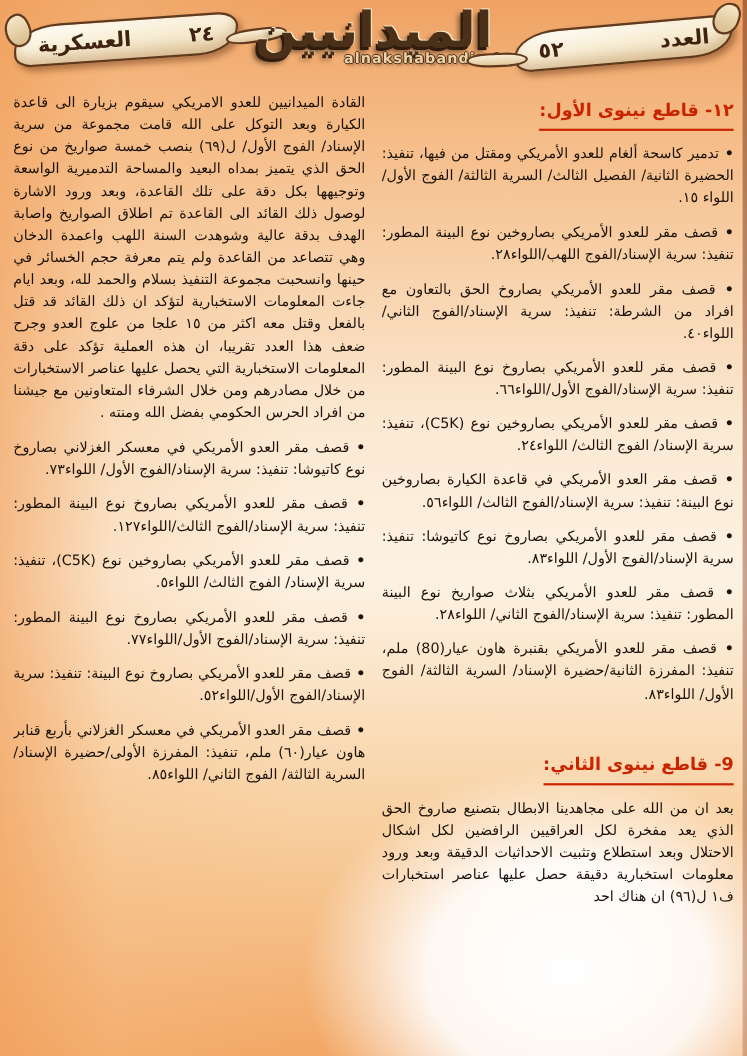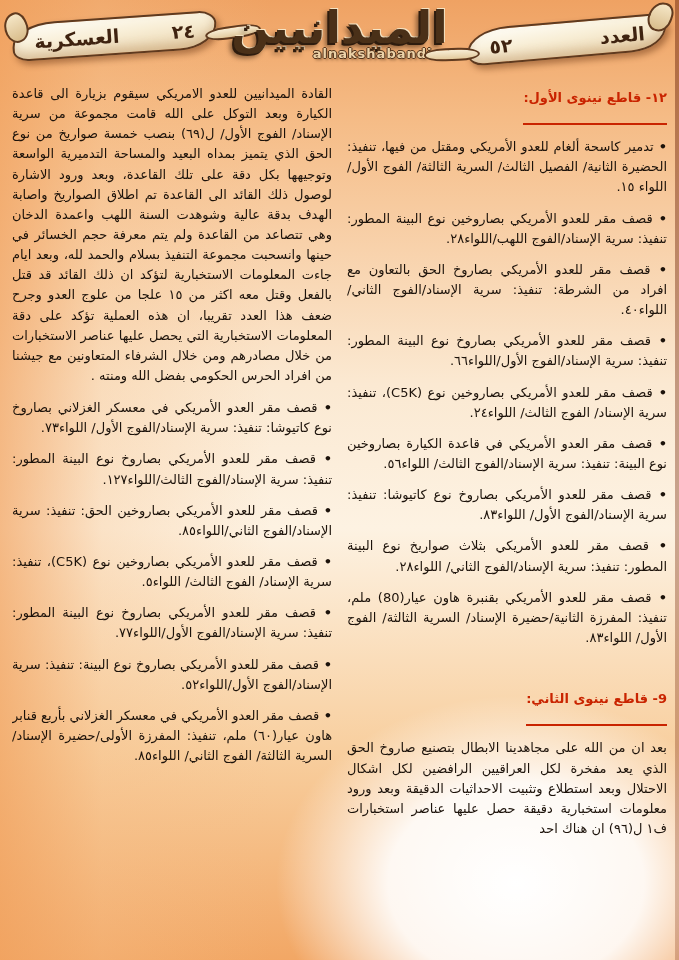--- a/index.html
+++ b/index.html
@@ -64,22 +64,22 @@
   .cols{
     position:absolute; top:82px; left:0; right:0; bottom:0;
     display:flex; direction:rtl; gap:15px; padding:2px 12px 8px; overflow:hidden; z-index:1;
   }
   .col{ flex:1 1 0; overflow:hidden; color:#1c120a; font-size:13px; line-height:1.55; }
   .col p{ text-align:justify; }
   .bullet{ margin-bottom:11px; }
   .bullet::before{ content:"\2022  "; font-weight:bold; }
   .lead{ margin-bottom:12px; }
   .sec-head{
-    display:inline-block; color:#c92400; font-weight:bold; font-size:13px;
-    border-bottom:2px solid #c92400; padding-bottom:15px; margin:4px 0 12px;
+    display:inline-block; color:#c92400; font-weight:bold; font-size:16px;
+    border-bottom:2px solid #c92400; padding-bottom:4px; margin:4px 0 12px;
   }
   .sec-head-2{ margin-top:10px; }
 </style>
 </head>
 <body>
 
 <div class="page">
   <div class="page-edge"></div>
 
   <header class="header">
@@ -115,21 +115,20 @@
       <p class="bullet">قصف مقر للعدو الأمريكي بقنبرة هاون عيار(80) ملم، تنفيذ: المفرزة الثانية/حضيرة الإسناد/ السرية الثالثة/ الفوج الأول/ اللواء٨٣.</p>
       <br>
       <span class="sec-head sec-head-2">9- قاطع نينوى الثاني:</span>
       <p>بعد ان من الله على مجاهدينا الابطال بتصنيع صاروخ الحق الذي يعد مفخرة لكل العراقيين الرافضين لكل اشكال الاحتلال وبعد استطلاع وتثبيت الاحداثيات الدقيقة وبعد ورود معلومات استخبارية دقيقة حصل عليها عناصر استخبارات ف١ ل(٩٦) ان هناك احد</p>
     </section>
 
     <section class="col">
       <p class="lead">القادة الميدانيين للعدو الامريكي سيقوم بزيارة الى قاعدة الكيارة وبعد التوكل على الله قامت مجموعة من سرية الإسناد/ الفوج الأول/ ل(٦٩) بنصب خمسة صواريخ من نوع الحق الذي يتميز بمداه البعيد والمساحة التدميرية الواسعة وتوجيهها بكل دقة على تلك القاعدة، وبعد ورود الاشارة لوصول ذلك القائد الى القاعدة تم اطلاق الصواريخ واصابة الهدف بدقة عالية وشوهدت السنة اللهب واعمدة الدخان وهي تتصاعد من القاعدة ولم يتم معرفة حجم الخسائر في حينها وانسحبت مجموعة التنفيذ بسلام والحمد لله، وبعد ايام جاءت المعلومات الاستخبارية لتؤكد ان ذلك القائد قد قتل بالفعل وقتل معه اكثر من ١٥ علجا من علوج العدو وجرح ضعف هذا العدد تقريبا، ان هذه العملية تؤكد على دقة المعلومات الاستخبارية التي يحصل عليها عناصر الاستخبارات من خلال مصادرهم ومن خلال الشرفاء المتعاونين مع جيشنا من افراد الحرس الحكومي بفضل الله ومنته .</p>
       <p class="bullet">قصف مقر العدو الأمريكي في معسكر الغزلاني بصاروخ نوع كاتيوشا: تنفيذ: سرية الإسناد/الفوج الأول/ اللواء٧٣.</p>
       <p class="bullet">قصف مقر للعدو الأمريكي بصاروخ نوع البينة المطور: تنفيذ: سرية الإسناد/الفوج الثالث/اللواء١٢٧.</p>
-      <p class="bullet">قصف مقر للعدو الأمريكي بصاروخين الحق: تنفيذ: سرية الإسناد/الفوج الثاني/اللواء٨٥.</p>
       <p class="bullet">قصف مقر للعدو الأمريكي بصاروخين نوع (C5K)، تنفيذ: سرية الإسناد/ الفوج الثالث/ اللواء٥.</p>
       <p class="bullet">قصف مقر للعدو الأمريكي بصاروخ نوع البينة المطور: تنفيذ: سرية الإسناد/الفوج الأول/اللواء٧٧.</p>
       <p class="bullet">قصف مقر للعدو الأمريكي بصاروخ نوع البينة: تنفيذ: سرية الإسناد/الفوج الأول/اللواء٥٢.</p>
       <p class="bullet">قصف مقر العدو الأمريكي في معسكر الغزلاني بأربع قنابر هاون عيار(٦٠) ملم، تنفيذ: المفرزة الأولى/حضيرة الإسناد/ السرية الثالثة/ الفوج الثاني/ اللواء٨٥.</p>
     </section>
 
   </main>
 </div>
 
 </body></html>

